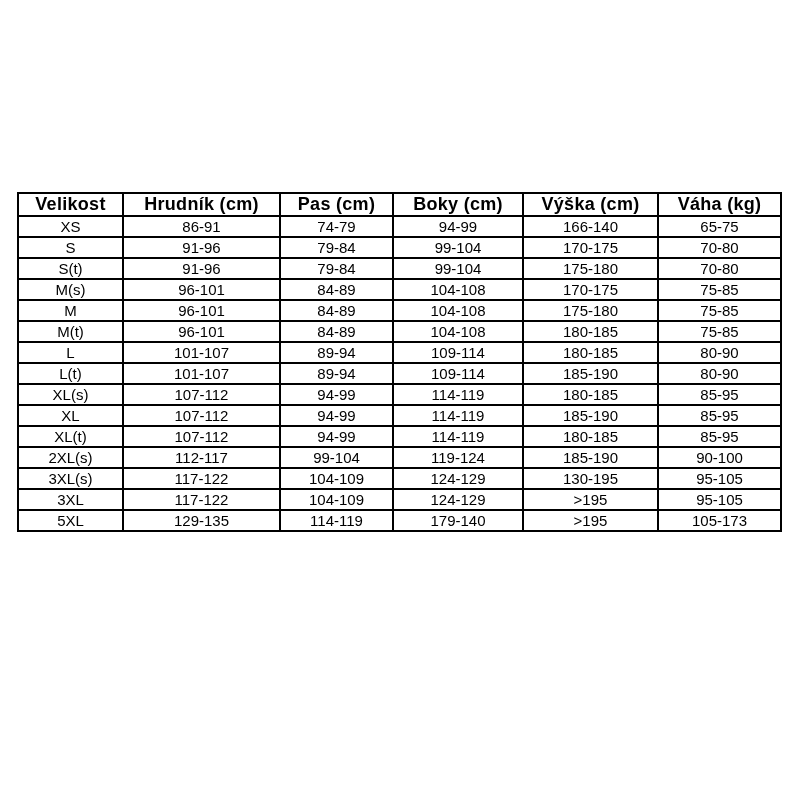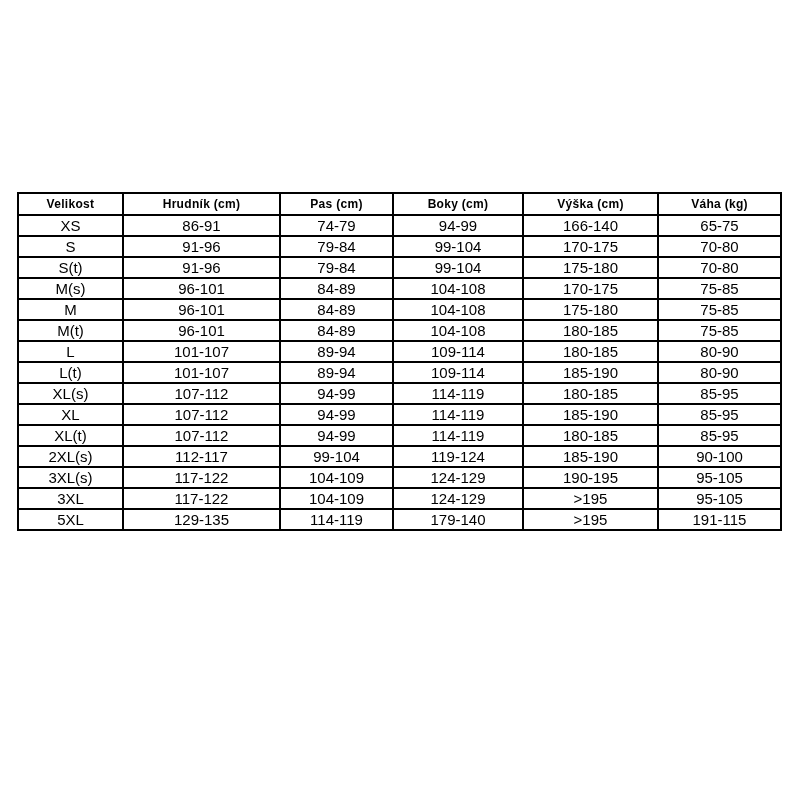--- a/index.html
+++ b/index.html
@@ -28,21 +28,21 @@
   table.size-chart th,
   table.size-chart td {
     border: 2px solid #000000;
     text-align: center;
     vertical-align: middle;
     padding: 0;
     overflow: hidden;
     white-space: nowrap;
   }
   table.size-chart th {
-    font-size: 12px;
+    font-size: 18px;
     font-weight: bold;
     height: 20px;
     letter-spacing: 0.3px;
     margin-left: 48px;
   }
   table.size-chart td {
     font-size: 15px;
     font-weight: normal;
     height: 19px;
   }
@@ -171,34 +171,34 @@
           <td>99-104</td>
           <td>119-124</td>
           <td>185-190</td>
           <td>90-100</td>
         </tr>
         <tr>
           <td>3XL(s)</td>
           <td>117-122</td>
           <td>104-109</td>
           <td>124-129</td>
-          <td>190-195</td>
+          <td>130-195</td>
           <td>95-105</td>
         </tr>
         <tr>
           <td>3XL</td>
           <td>117-122</td>
           <td>104-109</td>
           <td>124-129</td>
           <td>&gt;195</td>
           <td>95-105</td>
         </tr>
         <tr>
           <td>5XL</td>
           <td>129-135</td>
           <td>114-119</td>
           <td>179-140</td>
           <td>&gt;195</td>
-          <td>191-115</td>
+          <td>105-173</td>
         </tr>
       </tbody>
   </table>
 </div>
 
 </body></html>

